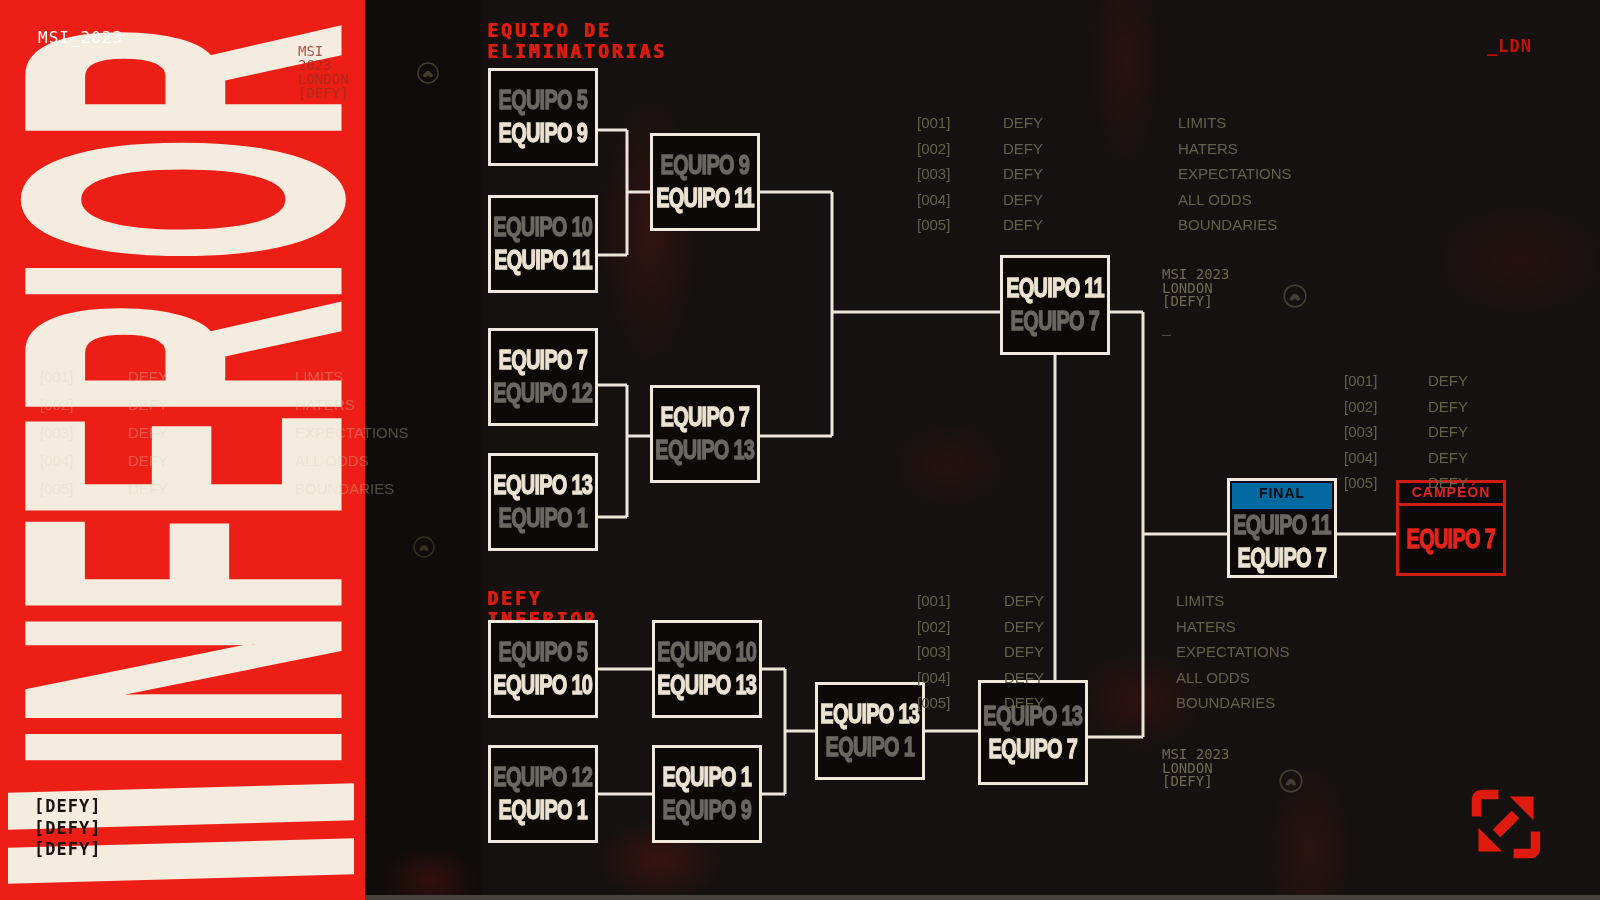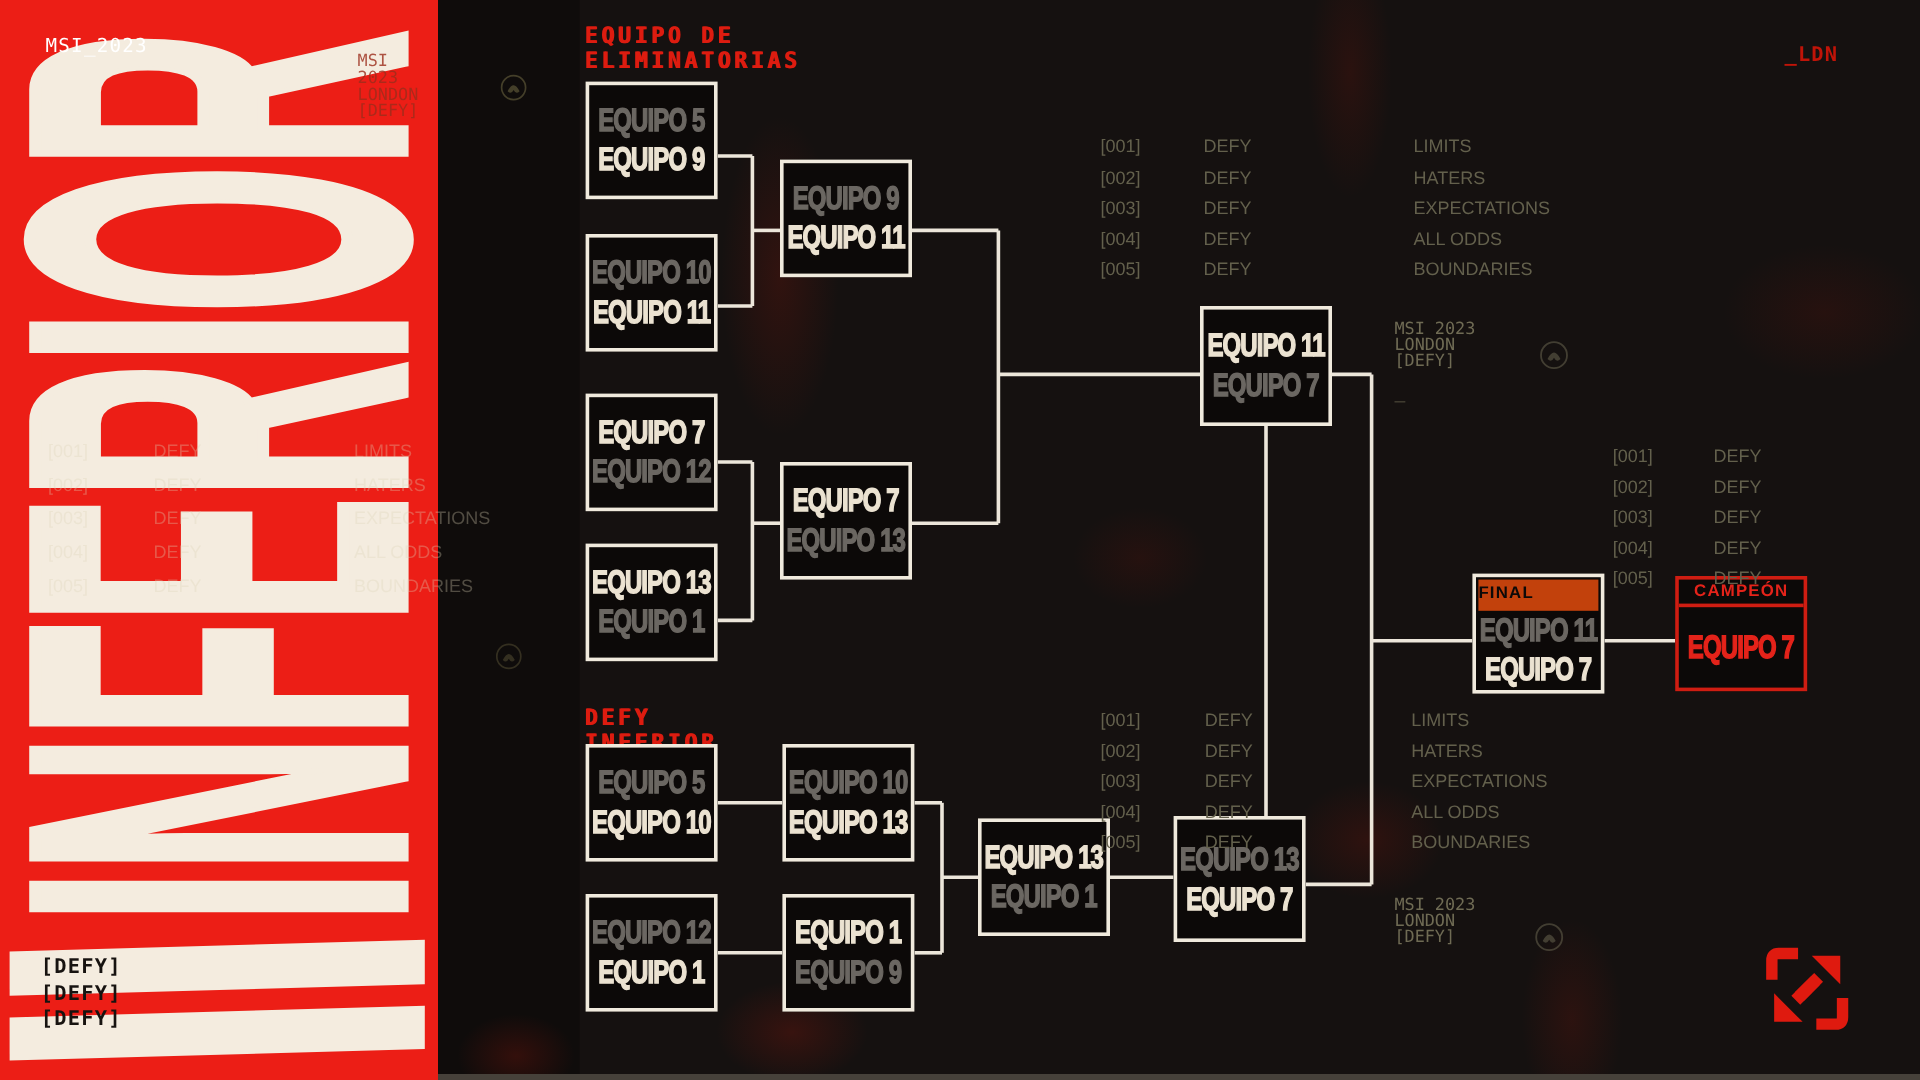--- a/index.html
+++ b/index.html
@@ -56,22 +56,22 @@
   .lst.ghost{color:rgba(222,210,184,.32);z-index:7;}
   
   #lines{position:absolute;left:0;top:0;z-index:3;}
   .match{position:absolute;width:110px;height:98px;background:#0c0908;border:3px solid #f0eadd;
     box-sizing:border-box;z-index:4;display:flex;flex-direction:column;justify-content:center;}
   .teams{display:flex;flex-direction:column;justify-content:center;align-items:center;flex:1;}
   .team{display:block;font-weight:bold;font-size:27px;line-height:33px;white-space:nowrap;
     transform:scaleX(.74);transform-origin:center;letter-spacing:-1px;}
   .team.win{color:#ebe2d1;-webkit-text-stroke:1.3px #ebe2d1;}
   .team.lose{color:#6b6762;-webkit-text-stroke:1.3px #6b6762;}
-  .match-header{height:36px;margin:2px 2px 0 2px;background:#c2410c;color:#0c0908;
-    font-weight:bold;font-size:14px;letter-spacing:1px;text-align:left;line-height:20px;}
+  .match-header{height:36px;margin:2px 2px 0 2px;background:#0369a1;color:#0c0908;
+    font-weight:bold;font-size:14px;letter-spacing:1px;text-align:center;line-height:20px;}
   .match.champion{border-color:#cf1d12;}
   .champ-header{height:20px;margin:0;border-bottom:3px solid #cf1d12;color:#e4231a;
     font-weight:bold;font-size:14px;letter-spacing:1px;text-align:center;line-height:19px;}
   .team.champ{color:#e4231a;-webkit-text-stroke:1.3px #e4231a;}
   
   .crest{position:absolute;opacity:.5;}
   .expand-icon{position:absolute;left:1468px;top:786px;}
 </style>
 </head>
 <body>

